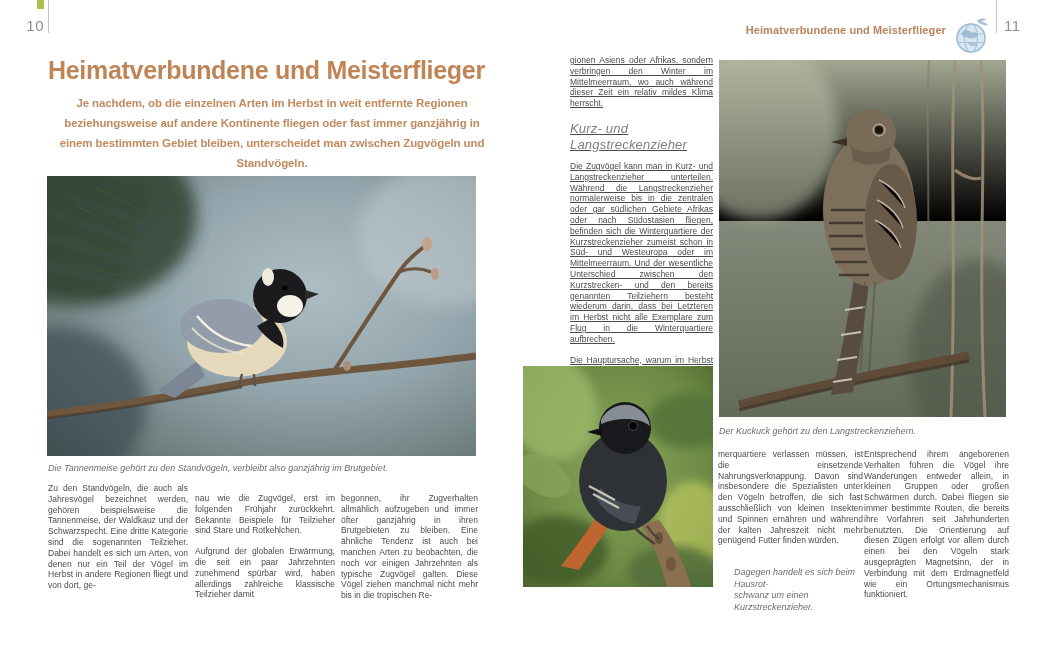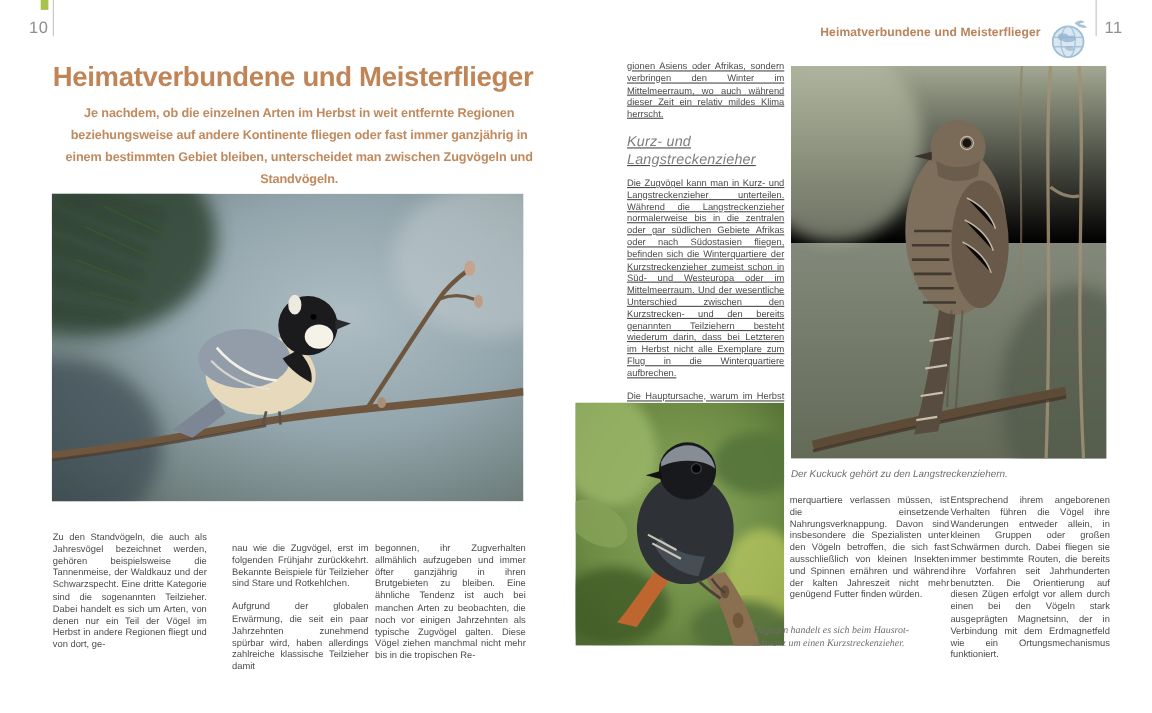--- a/index.html
+++ b/index.html
@@ -15,21 +15,21 @@
     font-size:25px;font-weight:bold;color:#c08557;letter-spacing:-0.3px;white-space:nowrap;
   }
   .intro{
     font-size:11.5px;font-weight:bold;color:#c08a5e;line-height:20px;letter-spacing:-0.1px;
     text-align:center;
   }
   .body-text{
     font-size:8.5px;line-height:10.8px;color:#4b4b4b;text-align:justify;
     letter-spacing:0px;
   }
-  .body-text p{margin:0 0 10px 16px;}
+  .body-text p{margin:0 0 10px 0;}
   .caption{
     font-style:italic;font-size:9px;color:#6d6d6d;line-height:11.5px;white-space:pre-line;
   }
   .section-heading{
     font-style:italic;font-size:13px;color:#7e7e7e;line-height:16px;white-space:pre-line;
     letter-spacing:0.2px;
   }
   .running-title{
     font-size:11px;font-weight:bold;color:#b9835b;text-align:right;letter-spacing:0.1px;
   }
@@ -103,20 +103,21 @@
         <ellipse cx="243" cy="130" rx="13" ry="11" fill="#f5f2e8"></ellipse>
         <ellipse cx="221" cy="101" rx="6" ry="9" fill="#eeeadf"></ellipse>
         <path d="M224,142 C232,152 238,160 236,172 C228,168 216,160 210,150 Z" fill="#1b1b1d"></path>
         <path d="M258,114 L272,118 L258,124 Z" fill="#2a2a2c"></path>
         <circle cx="238" cy="112" r="2.6" fill="#000"></circle>
         <path d="M195,198 L192,210 M207,198 L208,210" stroke="#5a5248" stroke-width="2.4"></path>
       </g>
     </svg>
   </div>
 
+  <div class="abs caption" style="left:48px;top:463px;width:430px;">Die Tannenmeise gehört zu den Standvögeln, verbleibt also ganzjährig im Brutgebiet.</div>
 
   <div class="abs body-text" style="left:48px;top:483px;width:140px;">Zu den Standvögeln, die auch als Jahresvögel bezeichnet werden, gehören beispielsweise die Tannenmeise, der Waldkauz und der Schwarzspecht. Eine dritte Kategorie sind die sogenannten Teilzieher. Dabei handelt es sich um Arten, von denen nur ein Teil der Vögel im Herbst in andere Regionen fliegt und von dort, ge-</div>
   <div class="abs body-text" style="left:195px;top:493px;width:140px;">
     <p>nau wie die Zugvögel, erst im folgenden Frühjahr zurückkehrt. Bekannte Beispiele für Teilzieher sind Stare und Rotkehlchen.</p>
     <p>Aufgrund der globalen Erwärmung, die seit ein paar Jahrzehnten zunehmend spürbar wird, haben allerdings zahlreiche klassische Teilzieher damit</p>
   </div>
   <div class="abs body-text" style="left:341px;top:493px;width:137px;">begonnen, ihr Zugverhalten allmählich aufzugeben und immer öfter ganzjährig in ihren Brutgebieten zu bleiben. Eine ähnliche Tendenz ist auch bei manchen Arten zu beobachten, die noch vor einigen Jahrzehnten als typische Zugvögel galten. Diese Vögel ziehen manchmal nicht mehr bis in die tropischen Re-</div>
 
   <div class="abs running-title" style="left:700px;top:24px;width:246px;">Heimatverbundene und Meisterflieger</div>
 
@@ -243,17 +244,17 @@
         <circle cx="110" cy="60" r="3.4" fill="#050505"></circle>
         <circle cx="110" cy="60" r="4.6" fill="none" stroke="#3c3f44" stroke-width="1"></circle>
         <path d="M78,62 L64,66 L79,70 Z" fill="#111114"></path>
         <path d="M112,162 C118,168 126,174 132,178" stroke="#4a413a" stroke-width="2.6" fill="none"></path>
         <path d="M124,160 C128,166 132,170 136,173" stroke="#4a413a" stroke-width="2.2" fill="none"></path>
       </g>
     </svg>
   </div>
 
   <div class="abs body-text" style="left:718px;top:449px;width:145px;">merquartiere verlassen müssen, ist die einsetzende Nahrungsverknappung. Davon sind insbesondere die Spezialisten unter den Vögeln betroffen, die sich fast ausschließlich von kleinen Insekten und Spinnen ernähren und während der kalten Jahreszeit nicht mehr genügend Futter finden würden.</div>
-  <div class="abs caption" style="left:684px;top:567px;width:155px;font-family:Liberation Serif, serif;">Dagegen handelt es sich beim Hausrot-
+  <div class="abs caption" style="left:734px;top:567px;width:155px;">Dagegen handelt es sich beim Hausrot-
 schwanz um einen Kurzstreckenzieher.</div>
   <div class="abs body-text" style="left:864px;top:449px;width:145px;">Entsprechend ihrem angeborenen Verhalten führen die Vögel ihre Wanderungen entweder allein, in kleinen Gruppen oder großen Schwärmen durch. Dabei fliegen sie immer bestimmte Routen, die bereits ihre Vorfahren seit Jahrhunderten benutzten. Die Orientierung auf diesen Zügen erfolgt vor allem durch einen bei den Vögeln stark ausgeprägten Magnetsinn, der in Verbindung mit dem Erdmagnetfeld wie ein Ortungsmechanismus funktioniert.</div>
 
 </div>
 
 </body></html>

